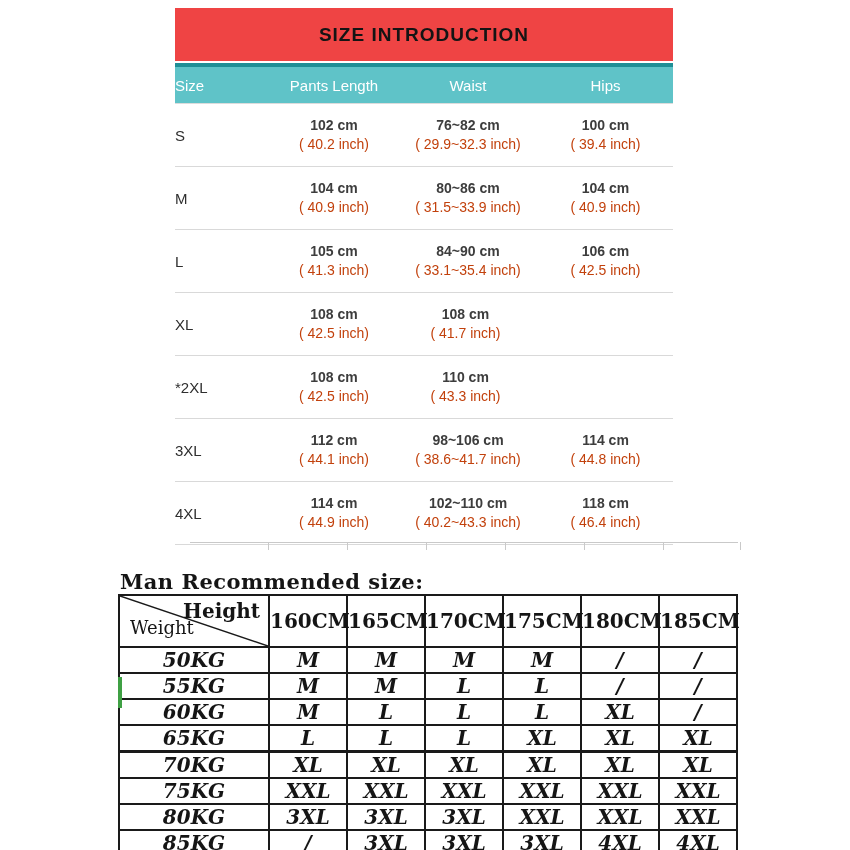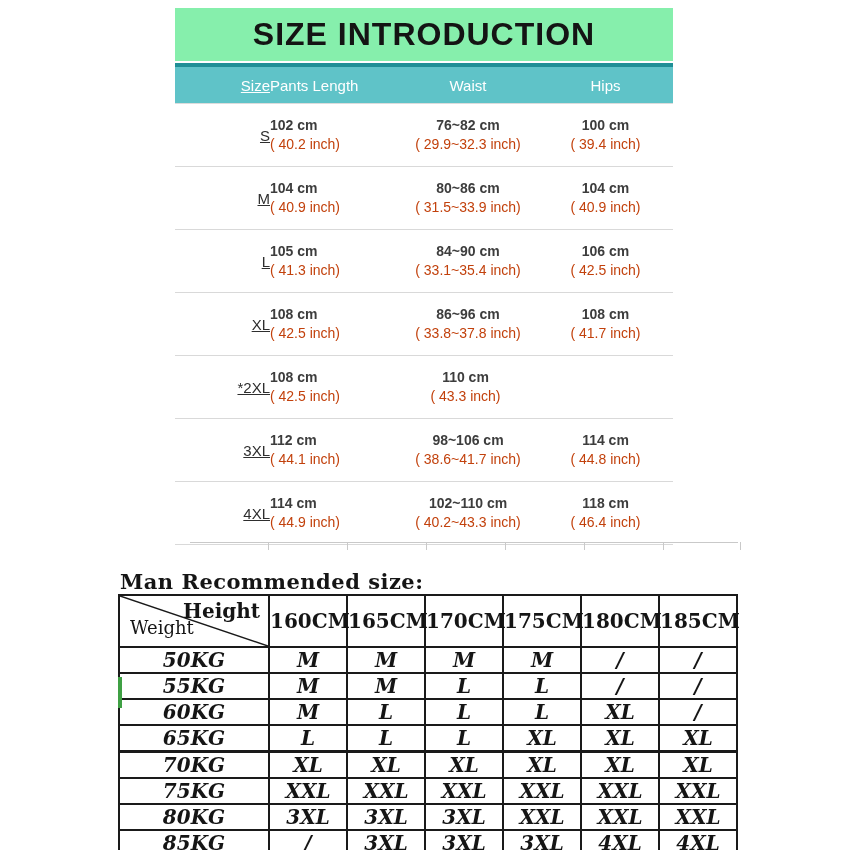--- a/index.html
+++ b/index.html
@@ -5,34 +5,34 @@
   html,body{margin:0;padding:0;}
   body{
     width:850px;height:850px;position:relative;overflow:hidden;
     background:#ffffff;
     font-family:"Liberation Sans", sans-serif;
   }
 
   
   .intro-wrap{position:absolute;left:175px;top:8px;width:498px;}
   .intro-title{
-    height:53px;background:#86efac;
+    height:53px;background:#ef4444;
     display:flex;align-items:center;justify-content:center;
-    font-size:32px;font-weight:700;color:#141414;letter-spacing:1px;
+    font-size:19px;font-weight:700;color:#141414;letter-spacing:1px;
   }
   .size-header{
     margin-top:2px;
     border-top:4px solid #1f8f96;
     background:#5fc3c8;
     height:36px;
     display:flex;align-items:center;
     color:#ffffff;font-size:15px;
   }
-  .col-size{width:95px;text-align:right;text-decoration:underline;}
-  .col-pants{width:128px;text-align:left;}
+  .col-size{width:95px;text-align:left;}
+  .col-pants{width:128px;text-align:center;}
   .col-waist{width:140px;text-align:center;}
   .col-hips{width:135px;text-align:center;}
   .size-body{border-top:1px solid #dcdcdc;}
   .size-row{
     height:62px;border-bottom:1px solid #d9d9d9;
     display:flex;align-items:center;
   }
   .size-label{font-size:15px;color:#2e2e2e;font-weight:500;}
   .cm-line{font-size:14px;font-weight:700;color:#3d3d3d;line-height:19px;}
   .inch-line{font-size:14px;color:#c2410c;line-height:19px;}
@@ -131,24 +131,20 @@
       <div class="cm-line">106 cm</div>
       <div class="inch-line">( 42.5 inch)</div>
     </div>
   </div>
 
   <div class="size-row">
     <div class="col-size size-label">XL</div>
     <div class="col-pants">
       <div class="cm-line">108 cm</div>
       <div class="inch-line">( 42.5 inch)</div>
-    </div>
-    <div class="col-waist">
-      <div class="cm-line">86~96 cm</div>
-      <div class="inch-line">( 33.8~37.8 inch)</div>
     </div>
     <div class="col-hips">
       <div class="cm-line">108 cm</div>
       <div class="inch-line">( 41.7 inch)</div>
     </div>
   </div>
 
   <div class="size-row">
     <div class="col-size size-label">*2XL</div>
     <div class="col-pants">

